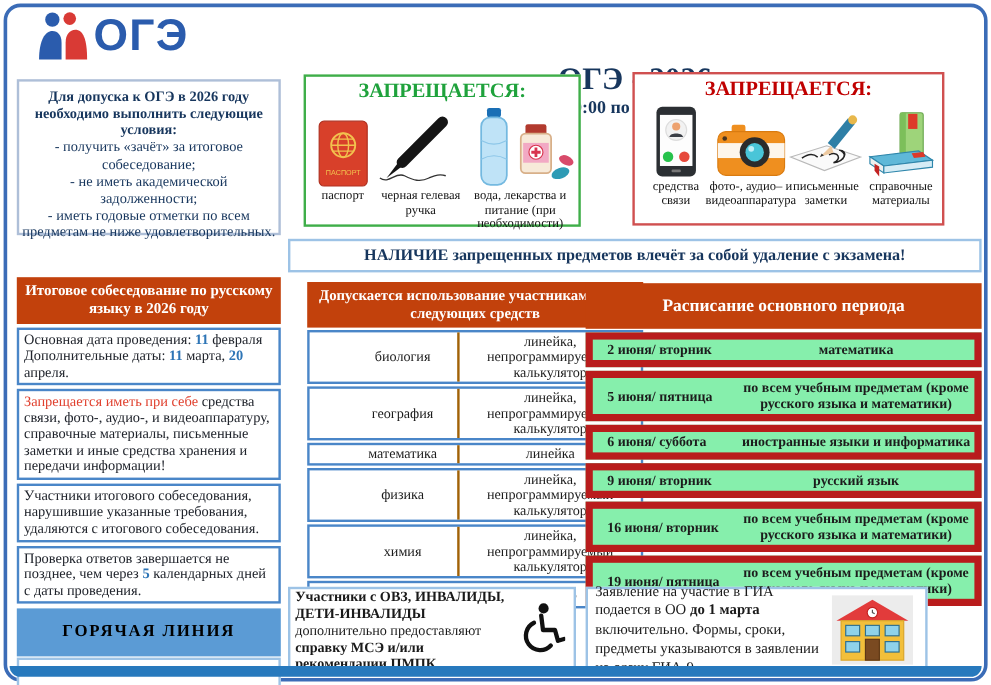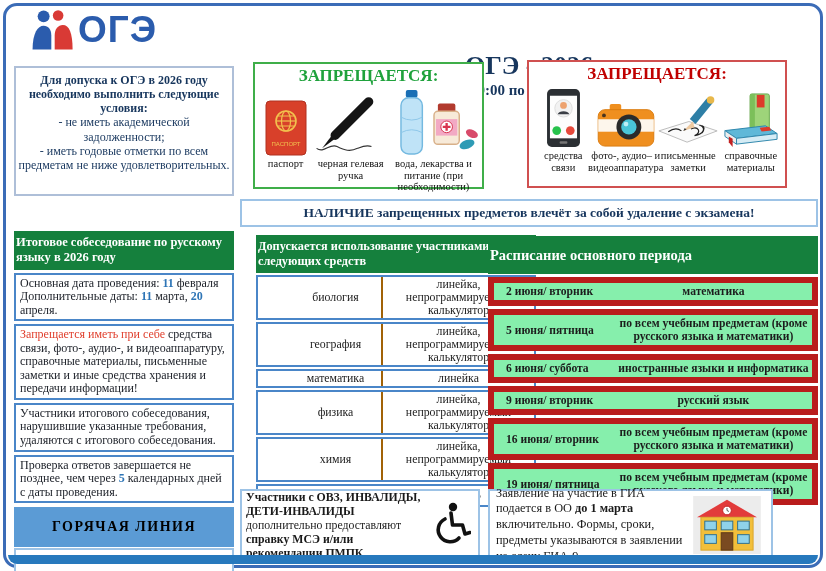--- a/index.html
+++ b/index.html
@@ -53,21 +53,21 @@
   .prohibited-box .p-icon { height: 62px; }
   .p-label { font-size: 10.5px; line-height: 1.1; text-align: center; color: #141414; margin-top: 2px; }
   .w-pass { flex: 0.85; } .w-pen { flex: 1.15; } .w-water { flex: 1.4; }
   
   .banner {
     position: absolute; left: 240px; top: 199px; width: 578px;
     border: 2px solid #9dc3e6; background: #fff; text-align: center;
     font-weight: bold; color: #17365d; font-size: 13.5px; padding: 4px 8px;
   }
   
-  .col-header { background: #15803d; color: #fff; font-weight: bold; text-align: left; }
+  .col-header { background: #c2410c; color: #fff; font-weight: bold; text-align: center; }
   
   .left-col { position: absolute; left: 14px; top: 231px; width: 220px; font-size: 12px; line-height: 1.13; color: #20242c; }
   .left-col .col-header { font-size: 12.5px; padding: 4px 2px; line-height: 1.22; }
   .lbox { border: 2px solid #4a86c8; background: #fff; padding: 2px 4px; margin-top: 3px; }
   .bnum { color: #2e75b6; font-weight: bold; }
   .redtxt { color: #e0402e; }
   .hotline-header {
     margin-top: 4px; background: #5b9bd5; color: #000000; font-weight: bold;
     text-align: center; font-size: 14px; letter-spacing: 1.5px; padding: 12px 0;
   }
@@ -117,20 +117,21 @@
   <span class="logo-text">ОГЭ</span>
 </div>
 
 <div class="title-block">
   <div class="main-title">ОГЭ - 2026</div>
   <div class="sub-title">Начало в 10:00 по местному времени</div>
 </div>
 
 <div class="admission">
   <div class="adm-heading">Для допуска к ОГЭ в 2026 году необходимо выполнить следующие условия:</div>
+  <div>- получить «зачёт» за итоговое собеседование;</div>
   <div>- не иметь академической задолженности;</div>
   <div>- иметь годовые отметки по всем предметам не ниже удовлетворительных.</div>
 </div>
 
 <div class="allowed-box">
   <div class="box-title">ЗАПРЕЩАЕТСЯ:</div>
   <div class="items-row">
     <div class="p-item w-pass">
       <div class="p-icon">
         <svg viewBox="0 0 42 56" width="42" height="56">

